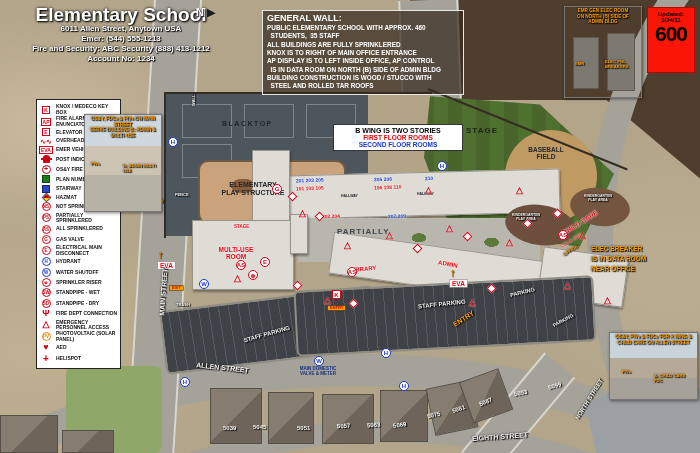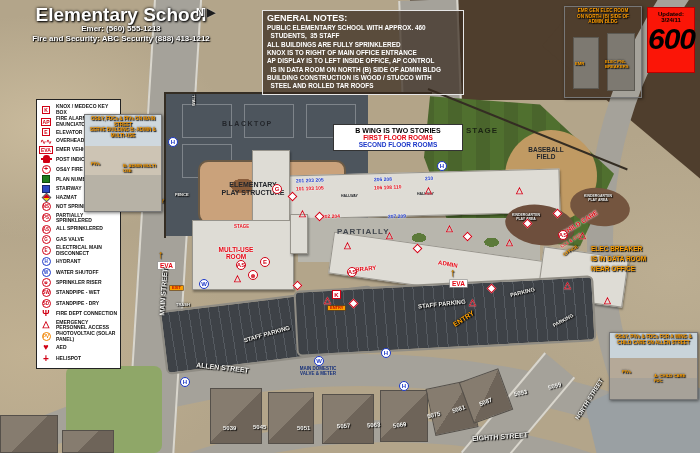--- a/index.html
+++ b/index.html
@@ -48,21 +48,21 @@
   #header .l{font-size:8px;font-weight:bold;text-shadow:1px 1px 1px #000,0 0 2px #000;line-height:1.25;}
   #north{left:196px;top:6px;font-weight:bold;font-size:11px;color:#fff;text-shadow:1px 1px 1px #000;}
   #north .tri{color:#1d1d1d;text-shadow:0 0 1px #eee;}
   #notes{left:262px;top:10px;width:202px;background:rgba(56,42,30,.72);border:1px solid #e6e6e6;
     color:#fff;padding:3px 4px;}
   #notes .nt{font-size:9px;font-weight:bold;line-height:1.1;}
   #notes .nl{font-size:6.4px;font-weight:bold;line-height:1.3;white-space:pre;}
   #updated{left:647px;top:7px;width:48px;height:66px;background:#fb1507;border:1px solid #b00;
     text-align:center;color:#000;}
   #updated .u{font-size:6px;font-weight:bold;margin-top:3px;}
-  #updated .n{font-size:30px;font-weight:bold;line-height:1.05;letter-spacing:-1px;font-style:italic;}
+  #updated .n{font-size:21px;font-weight:bold;line-height:1.05;letter-spacing:-1px;}
   #legend{left:36px;top:99px;width:85px;background:#fff;border:1px solid #222;padding:3px 2px;}
   .lrow{display:flex;align-items:center;gap:3px;margin:1.4px 0;}
   .lsym{width:14px;display:flex;align-items:center;justify-content:center;flex:0 0 14px;}
   .ltxt{font-size:5px;font-weight:bold;color:#111;line-height:1.05;}
   .s-box{min-width:8px;height:8px;padding:0 1px;border:1px solid #d00014;background:#fff;color:#d00014;
     font-size:5px;font-weight:bold;display:flex;align-items:center;justify-content:center;}
   .s-zig{color:#d00014;font-size:7px;font-weight:bold;line-height:1;}
   .s-hyd{width:7px;height:8px;background:#d00014;border-radius:3px 3px 1px 1px;position:relative;}
   .s-hyd::after{content:"";position:absolute;left:-2px;top:3px;width:11px;height:2px;background:#d00014;}
   .s-osy{width:9px;height:9px;border:1.2px solid #d00014;border-radius:50%;color:#d00014;
@@ -255,31 +255,33 @@
 
   <div id="bwing-note" class="abs">
     <div class="b1">B WING IS TWO STORIES</div>
     <div class="b2">FIRST FLOOR ROOMS</div>
     <div class="b3">SECOND FLOOR ROOMS</div>
   </div>
 
   <div id="header" class="abs">
     <div class="t">Elementary School</div>
     <div id="header-lines">
-        <div class="l">Emer:  (560) 555-1213</div>
+        <div class="l">6011 Allen Street, Anytown USA</div>
+        <div class="l">Emer:  (544) 555-1213</div>
         <div class="l">Fire and Security: ABC Security (888) 413-1212</div>
+        <div class="l">Account No: 1234</div>
       </div>
   </div>
   <div id="north" class="abs">
     <span>N</span>
     <span class="tri">▶</span>
   </div>
 
   <div id="notes" class="abs">
-    <div class="nt">GENERAL NOTES:</div>
+    <div class="nt">GENERAL WALL:</div>
     <div id="notes-lines">
         <div class="nl">PUBLIC ELEMENTARY SCHOOL WITH APPROX. 460</div>
         <div class="nl">  STUDENTS,  35 STAFF</div>
         <div class="nl">ALL BUILDINGS ARE FULLY SPRINKLERED</div>
         <div class="nl">KNOX IS TO RIGHT OF MAIN OFFICE ENTRANCE</div>
         <div class="nl">AP DISPLAY IS TO LEFT INSIDE OFFICE, AP CONTROL</div>
         <div class="nl">  IS IN DATA ROOM ON NORTH (B) SIDE OF ADMIN BLDG</div>
         <div class="nl">BUILDING CONSTRUCTION IS WOOD / STUCCO WITH</div>
         <div class="nl">  STEEL AND ROLLED TAR ROOFS</div>
       </div>

